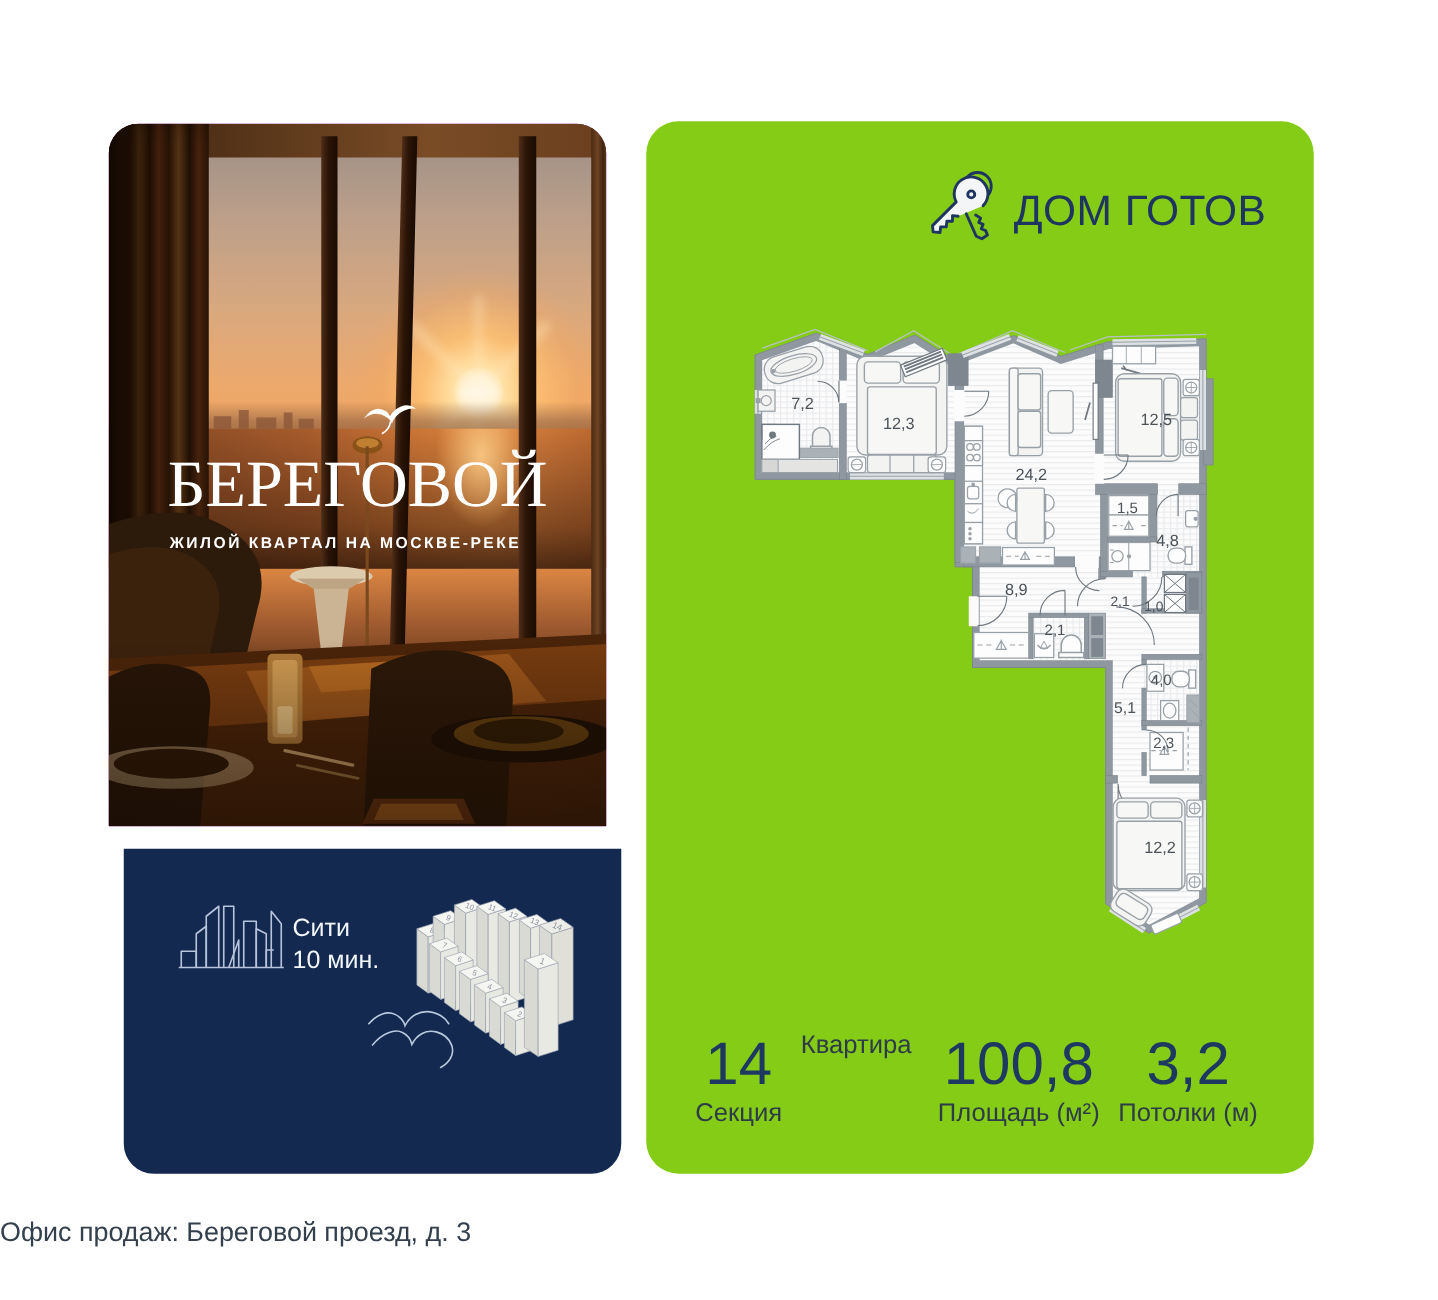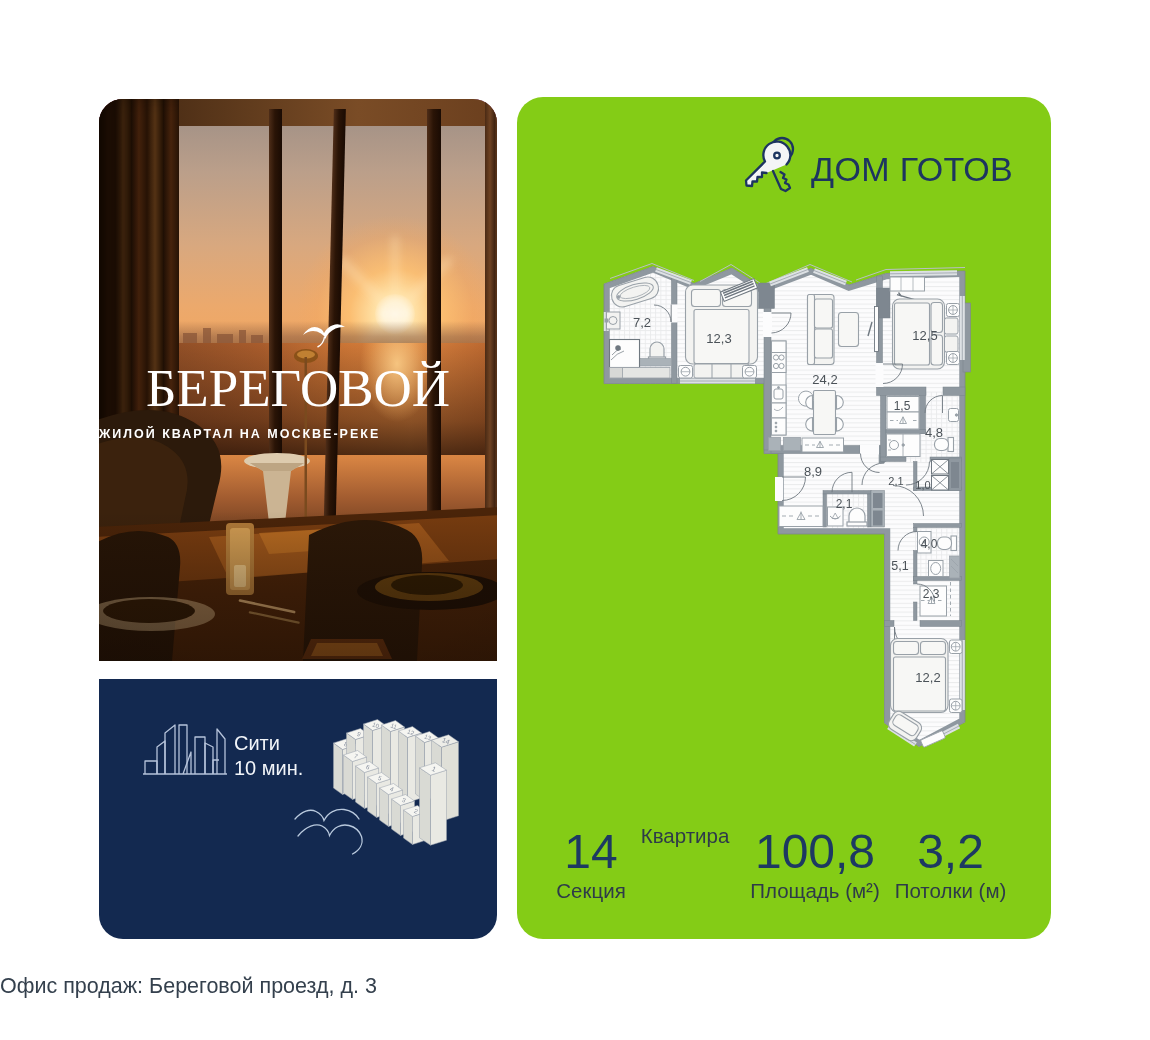--- a/index.html
+++ b/index.html
@@ -1,36 +1,36 @@
 <!DOCTYPE html>
 <html><head><meta charset="utf-8"><style>
 *{margin:0;padding:0;box-sizing:border-box;-webkit-font-smoothing:antialiased}
 html,body{width:1150px;height:1040px;background:#ffffff;font-family:"Liberation Sans",sans-serif;position:relative;overflow:hidden}
-.photo{position:absolute;left:99px;top:99px;width:398px;height:562px;border-radius:24px 24px 0 0;overflow:hidden;background:#a21caf}
+.photo{position:absolute;left:87px;top:99px;width:398px;height:562px;border-radius:24px 24px 0 0;overflow:hidden;background:#a21caf}
 .sky{position:absolute;inset:0;background:linear-gradient(180deg,#9b8d85 0%,#bb9f8a 13%,#d8a87f 26%,#eca96c 37%,#f2a65f 46%,#f4a155 52%,#ee9a4b 58%,#d68342 64%,#a25c30 71%,#62371c 79%,#38200e 88%,#241306 100%)}
 .sun{position:absolute;left:196px;top:115px;width:200px;height:200px;background:radial-gradient(circle,#fff3d8 0%,#ffdfa2 15%,rgba(255,195,115,0.8) 32%,rgba(250,170,90,0.25) 55%,rgba(250,170,90,0) 70%);border-radius:50%}
 .suncore{position:absolute;left:276px;top:195px;width:40px;height:40px;background:radial-gradient(circle,#ffffff 0%,#fff7e2 40%,rgba(255,240,200,0) 75%);border-radius:50%}
 .rays{position:absolute;left:0;top:0}
 .skyline{position:absolute;left:0;top:222px;width:398px;height:26px;background:linear-gradient(180deg,rgba(130,90,70,0) 0%,rgba(125,82,60,0.5) 60%,rgba(115,72,48,0.6) 100%)}
 .river{position:absolute;left:0;top:244px;width:398px;height:112px;background:linear-gradient(180deg,rgba(20,8,2,0) 0%,rgba(40,18,6,0.45) 70%,rgba(28,12,4,0.72) 100%),linear-gradient(90deg,#7c4422 0%,#a85c2c 40%,#cc7636 62%,#da8440 78%,#b8652e 100%)}
 .refl{position:absolute;left:252px;top:244px;width:92px;height:104px;background:radial-gradient(ellipse 50% 70% at 50% 20%,rgba(255,210,140,0.85),rgba(255,190,110,0.25) 60%,rgba(255,190,110,0) 80%)}
 .citysil{position:absolute;left:0;top:212px}
 .ceiling{position:absolute;left:0;top:0;width:398px;height:27px;background:linear-gradient(90deg,#3d2310 0%,#5e3a1c 35%,#7a4c26 65%,#6b3f1e 100%)}
 .curtain{position:absolute;left:0;top:0px;width:80px;height:440px;background:repeating-linear-gradient(90deg,#1d0e04 0px,#46230c 8px,#271305 16px,#543214 24px,#241204 32px);box-shadow:inset 30px 0 26px -10px #120802}
 .curtainR{position:absolute;right:0;top:0;width:12px;height:420px;background:repeating-linear-gradient(90deg,#4a2a14 0,#6e4222 5px,#3e2210 10px)}
 .mull{position:absolute;top:10px;height:480px;background:linear-gradient(90deg,#4e2d18,#2a1406 45%,#1a0b03)}
 .m1{left:170px;width:13px}
 .m2{left:229px;width:12px;transform:skewX(-1.4deg)}
 .m3{left:328px;width:14px}
 .furn{position:absolute;left:0;top:0}
 .botshade{position:absolute;left:0;bottom:0;width:398px;height:150px;background:linear-gradient(180deg,rgba(22,10,3,0) 0%,rgba(22,10,3,0.34) 55%,rgba(18,8,2,0.5) 100%)}
 .vign{position:absolute;inset:0;background:radial-gradient(150% 125% at 52% 40%,rgba(0,0,0,0) 50%,rgba(26,11,2,0.5) 100%)}
 .gull{position:absolute;left:203px;top:221px}
 .logo{position:absolute;left:0;top:259px;width:398px;text-align:center;font-family:"Liberation Serif",serif;font-size:53px;color:#ffffff;letter-spacing:0px}
-.sublogo{position:absolute;left:0;top:328px;width:330px;text-align:left;font-size:12.5px;font-weight:bold;color:#ffffff;letter-spacing:2px}
+.sublogo{position:absolute;left:0;top:328px;width:330px;text-align:right;font-size:12.5px;font-weight:bold;color:#ffffff;letter-spacing:2px}
 .navy{position:absolute;left:99px;top:679px;width:398px;height:260px;border-radius:0 0 24px 24px;background:#132950;overflow:hidden}
 .cityicon{position:absolute;left:40px;top:38px}
 .citycap{position:absolute;left:135px;top:52px;font-size:20px;line-height:25px;color:#f2f5f9}
 .bldg{position:absolute;left:226px;top:22px}
 .waves{position:absolute;left:193px;top:126px}
 .views{position:absolute;left:37px;top:126px;font-size:45px;line-height:51px;color:#f2f5f9}
 .card{position:absolute;left:517px;top:97px;width:534px;height:842px;border-radius:26px;background:#84cc16;overflow:hidden}
 .keys{position:absolute;left:225px;top:36px}
 .ready{position:absolute;left:294px;top:53px;font-size:34px;color:#1d3560;letter-spacing:0.4px}
 .plan{position:absolute;left:78px;top:161px}

